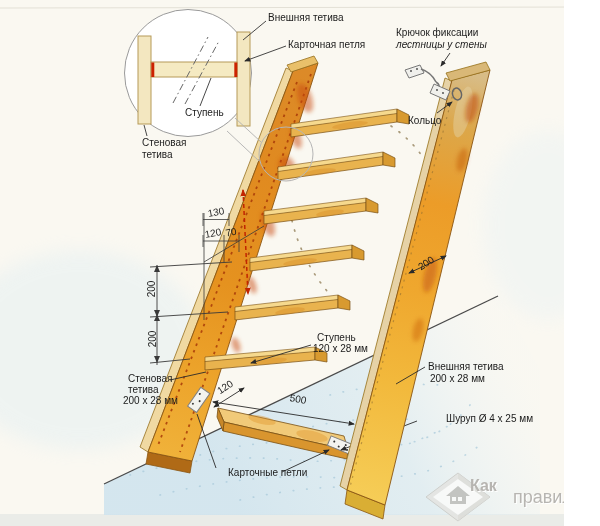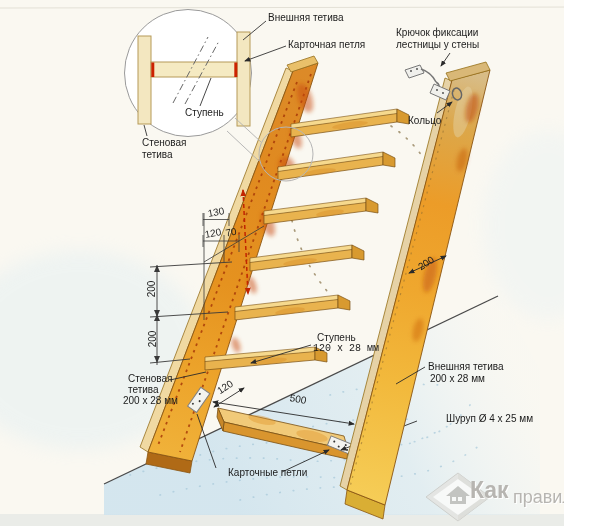--- a/index.html
+++ b/index.html
@@ -258,37 +258,37 @@
   </g>
 </svg>
 
 <div class="lbl" style="left:268px;top:12px;">Внешняя тетива</div>
 <div class="lbl" style="left:288px;top:39px;">Карточная петля</div>
 <div class="lbl" style="left:185px;top:107px;">Ступень</div>
 <div class="lbl" style="left:142px;top:137px;">Стеновая</div>
 <div class="lbl" style="left:142px;top:149px;">тетива</div>
 
 <div class="lbl" style="left:396px;top:27px;width:76px;text-align:right;">Крючок фиксации</div>
-<div class="lbl" style="left:396px;top:39px;width:76px;text-align:center;">лестницы у стены</div>
+<div class="lbl" style="left:396px;top:39px;width:76px;text-align:center;font-style:italic;">лестницы у стены</div>
 <div class="lbl" style="left:408px;top:115px;">Кольцо</div>
 
 <div class="dim" style="left:216px;top:212px;transform:translate(-50%,-50%) rotate(-10deg);">130</div>
 <div class="dim" style="left:213px;top:233px;transform:translate(-50%,-50%) rotate(-10deg);">120</div>
 <div class="dim" style="left:231px;top:232px;transform:translate(-50%,-50%) rotate(-10deg);">70</div>
 <div class="dim" style="left:151px;top:289px;transform:translate(-50%,-50%) rotate(-90deg);">200</div>
 <div class="dim" style="left:152px;top:339px;transform:translate(-50%,-50%) rotate(-90deg);">200</div>
 <div class="dim" style="left:426px;top:263px;transform:translate(-50%,-50%) rotate(-33deg);">200</div>
 <div class="dim" style="left:225px;top:387px;transform:translate(-50%,-50%) rotate(-33deg);">120</div>
 <div class="dim" style="left:298px;top:399px;transform:translate(-50%,-50%) rotate(10deg);">500</div>
 
 <div class="lbl" style="left:317px;top:332px;">Ступень</div>
-<div class="lbl" style="left:313px;top:343px;font-family:Liberation Mono, monospace;">120 х 28 мм</div>
+<div class="lbl" style="left:313px;top:343px;">120 х 28 мм</div>
 <div class="lbl" style="left:128px;top:373px;">Стеновая</div>
 <div class="lbl" style="left:128px;top:384px;">тетива</div>
 <div class="lbl" style="left:123px;top:395px;">200 х 28 мм</div>
 <div class="lbl" style="left:428px;top:361px;">Внешняя тетива</div>
 <div class="lbl" style="left:430px;top:373px;">200 х 28 мм</div>
 <div class="lbl" style="left:418px;top:413px;margin-left:28px;">Шуруп Ø 4 х 25 мм</div>
 <div class="lbl" style="left:212px;top:467px;margin-left:16px;">Карточные петли</div>
 
-<div class="wm" style="left:470px;top:477px;font-size:23px;">Как</div>
+<div class="wm" style="left:470px;top:477px;font-size:16px;">Как</div>
 <div class="wm" style="left:513px;top:487px;font-size:18px;font-weight:normal;">правильно</div>
 </div>
 
 </body></html>

